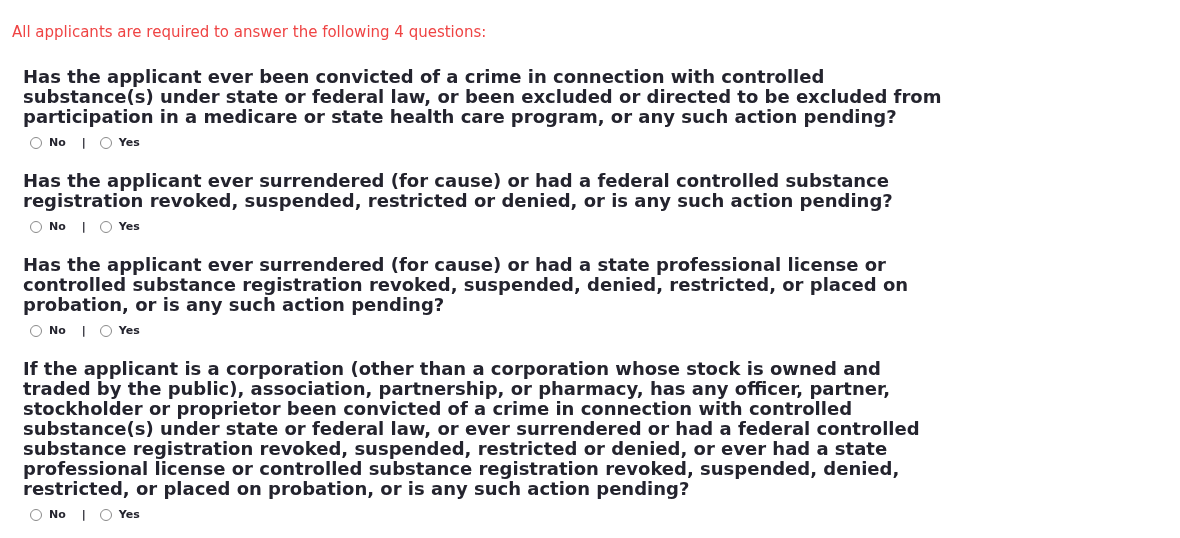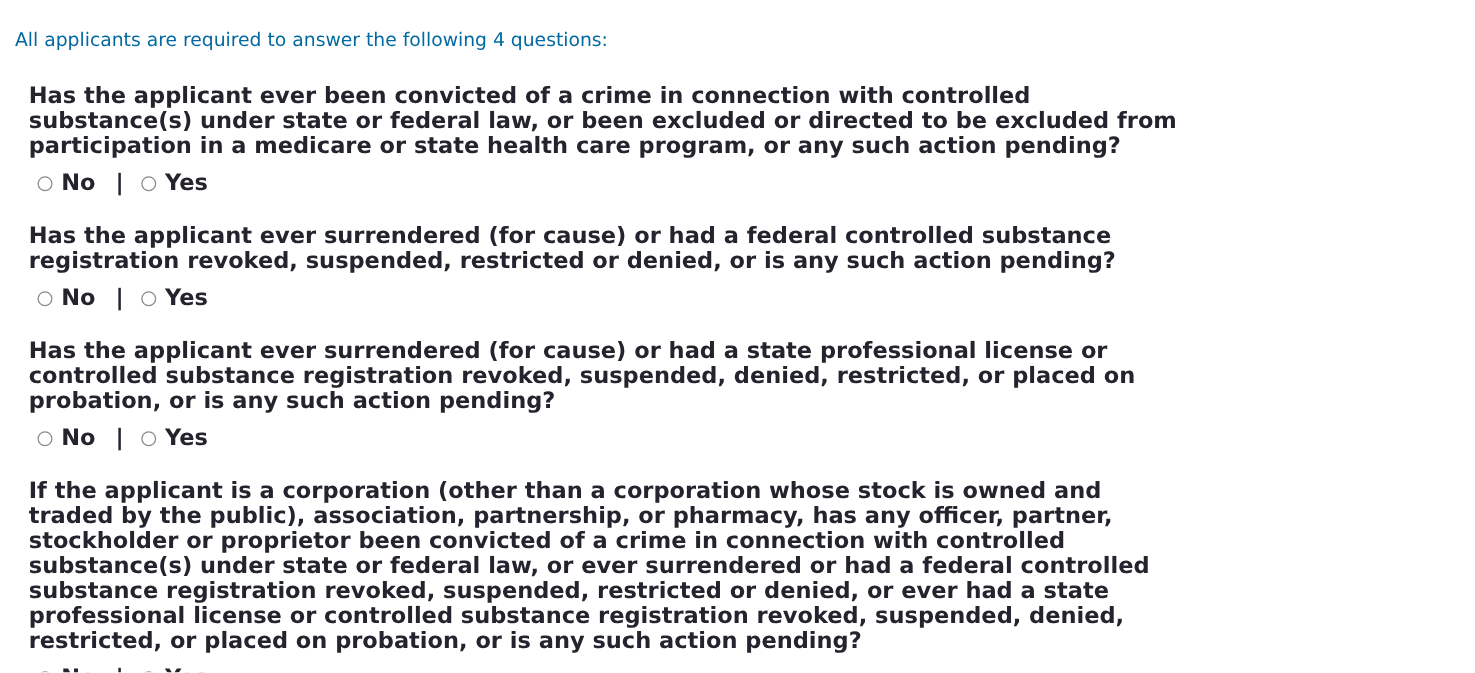--- a/index.html
+++ b/index.html
@@ -11,38 +11,38 @@
   .page {
     position: relative;
     width: 1180px;
     height: 538px;
     background: #ffffff;
     overflow: hidden;
   }
   .page-header {
     margin: 23px 0 0 12px;
     font-size: 15px;
-    color: #0369a1;
+    color: #ef4444;
   }
   .questions {
     margin: 26px 0 0 23px;
     width: 925px;
   }
   .q-text {
     margin: 0 0 9px 0;
     font-size: 18px;
     font-weight: bold;
     line-height: 20px;
     color: #24242e;
   }
   .radio-row {
     display: flex;
     align-items: center;
     margin: 0 0 22px 7px;
-    font-size: 18px;
+    font-size: 11px;
     font-weight: bold;
     color: #24242e;
   }
   .radio-circle {
     display: inline-block;
     width: 12px;
     height: 12px;
     border-radius: 50%;
     border: 1px solid #8a8a8a;
     background: #ffffff;

